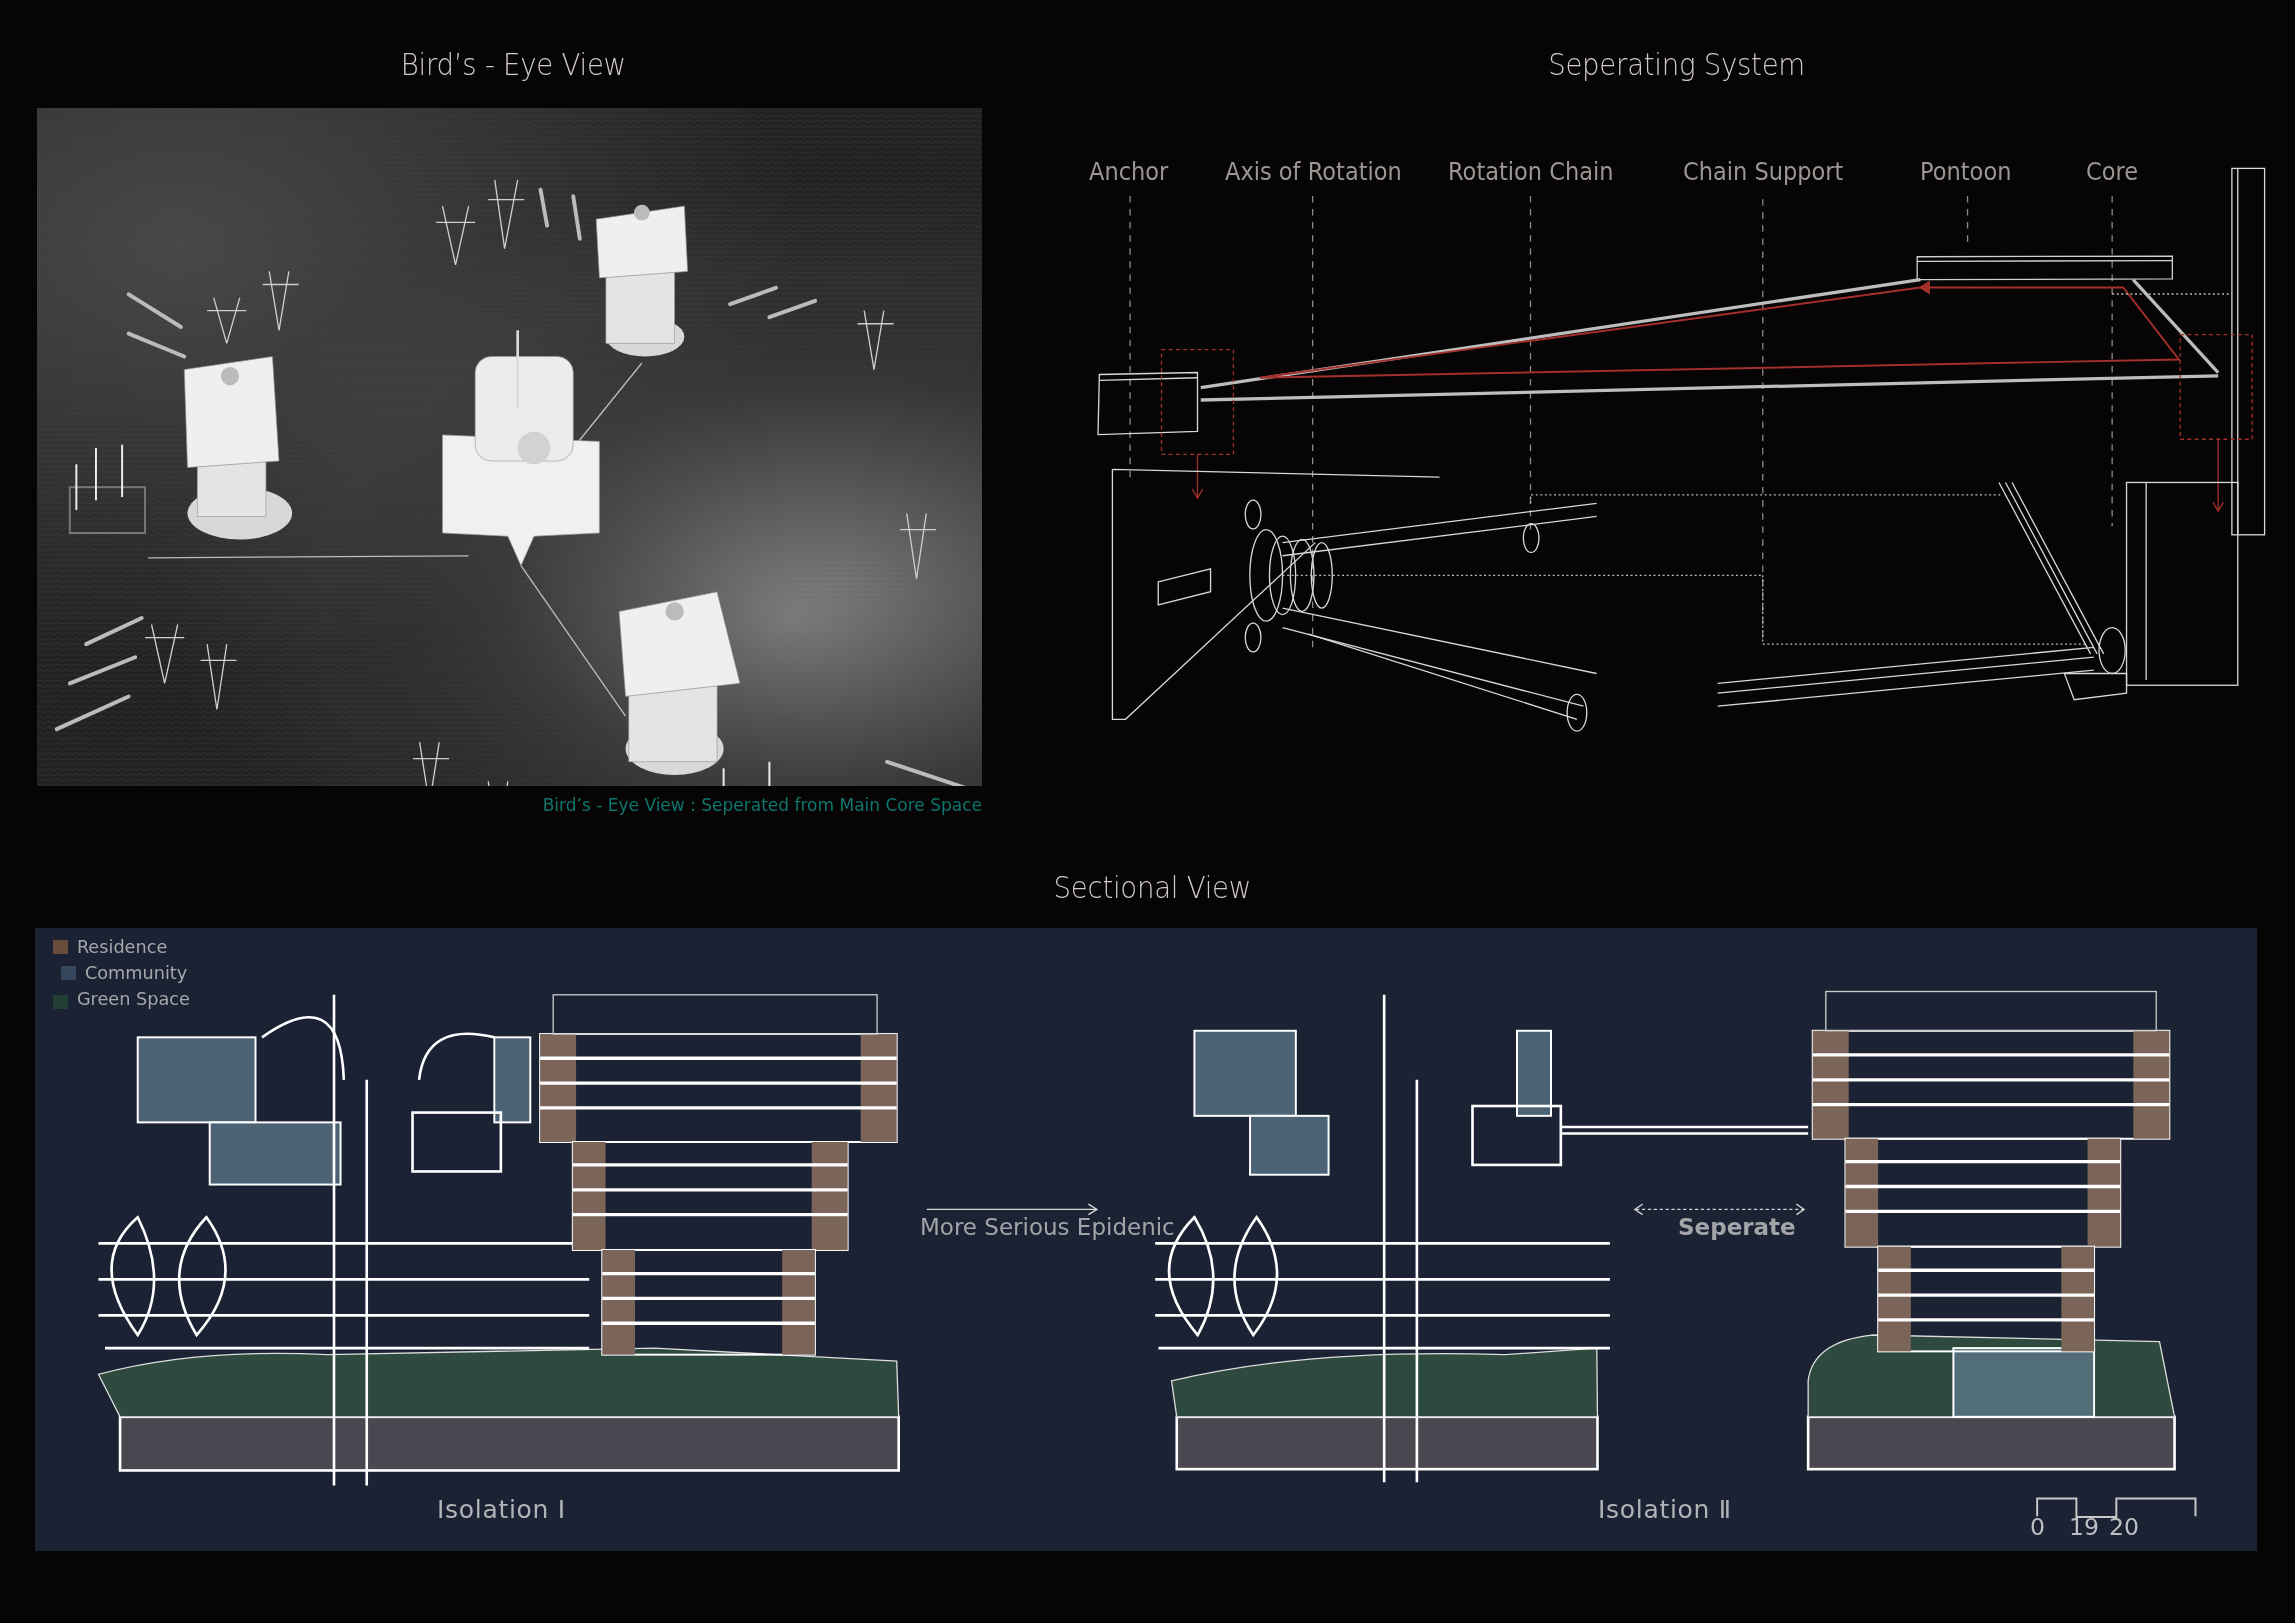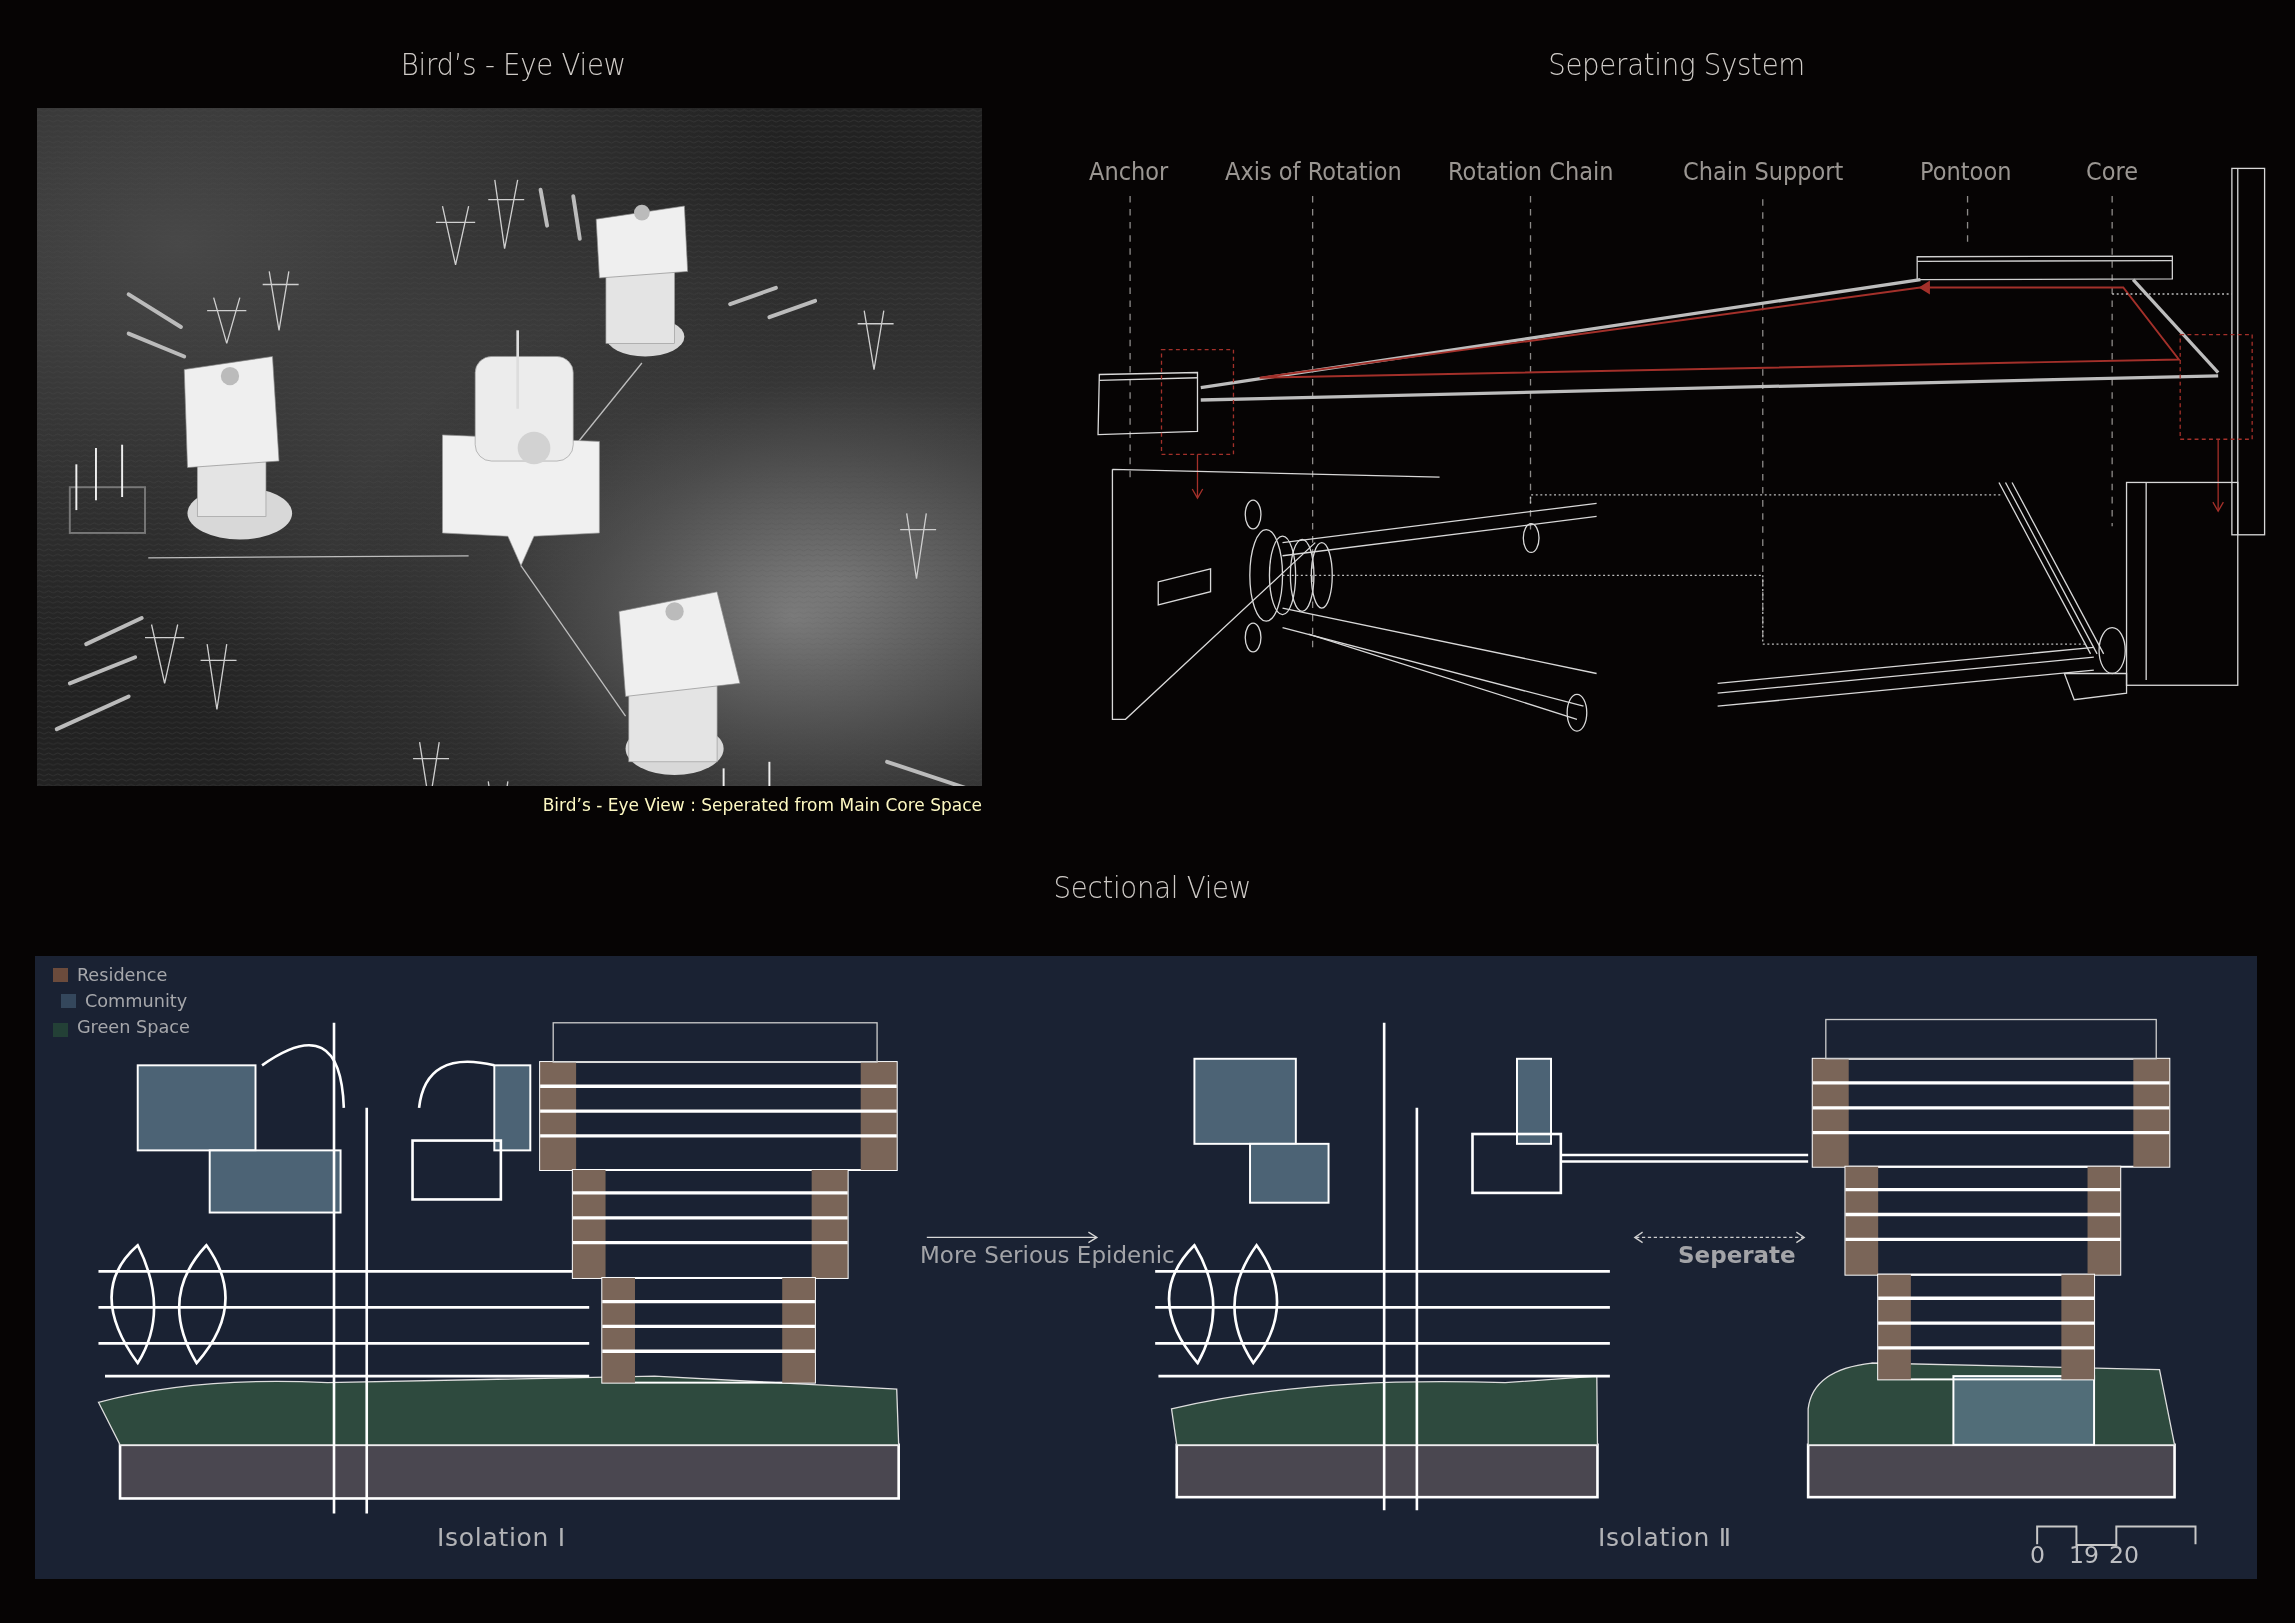--- a/index.html
+++ b/index.html
@@ -1,25 +1,25 @@
 <!DOCTYPE html>
 <html style="font-size:10.5px"><head>
 <meta charset="utf-8">
 <style>
   html, body { margin:0; padding:0; background:#060404; }
   body { width:2295px; height:1623px; position:relative; overflow:hidden; font-family:"DejaVu Sans", sans-serif; color:#c9c6c2; }
   .title { position:absolute; font-size:30px; font-weight:200; color:#cfcbc7; letter-spacing:-0.3px; transform:scaleX(0.92); transform-origin:center; white-space:nowrap; }
   .abs { position:absolute; }
   .label { position:absolute; font-size:25px; color:#9a9692; white-space:nowrap; transform:scaleX(0.9); transform-origin:left center; }
-  .caption { position:absolute; font-size:17px; color:#fef9c3; white-space:nowrap; }
+  .caption { position:absolute; font-size:17px; color:#0f766e; white-space:nowrap; }
   #birdseye { position:absolute; left:37px; top:108px; width:945px; height:678px; overflow:hidden;
     background: radial-gradient(ellipse at 85% 70%, #6b6b6b 0%, #2a2a2a 30%, #121212 60%),
                 radial-gradient(ellipse at 15% 20%, #3a3a3a 0%, #111 55%);
     background-blend-mode: screen; }
-  #section-panel { position:absolute; left:35px; top:956px; width:2222px; height:623px; background:#1a2233; overflow:hidden; }
+  #section-panel { position:absolute; left:35px; top:928px; width:2222px; height:623px; background:#1a2233; overflow:hidden; }
   .legend-row { position:absolute; left:18.3px; display:flex; align-items:center; gap:9.2px; font-size:17.7px; color:#a6a7ab; }
   .swatch { width:14.4px; height:14.4px; display:inline-block; }
   .iso-label { position:absolute; font-size:25px; color:#b2b3b6; white-space:nowrap; letter-spacing:0.7px; }
   .annot { position:absolute; font-size:23px; color:#a3a4a8; white-space:nowrap; }
   .scale-txt { position:absolute; font-size:23.6px; color:#bdbec2; white-space:nowrap; }
 </style>
 </head>
 <body>
 
 <div class="title" style="left:391px; top:47px;">Bird’s - Eye View</div>

